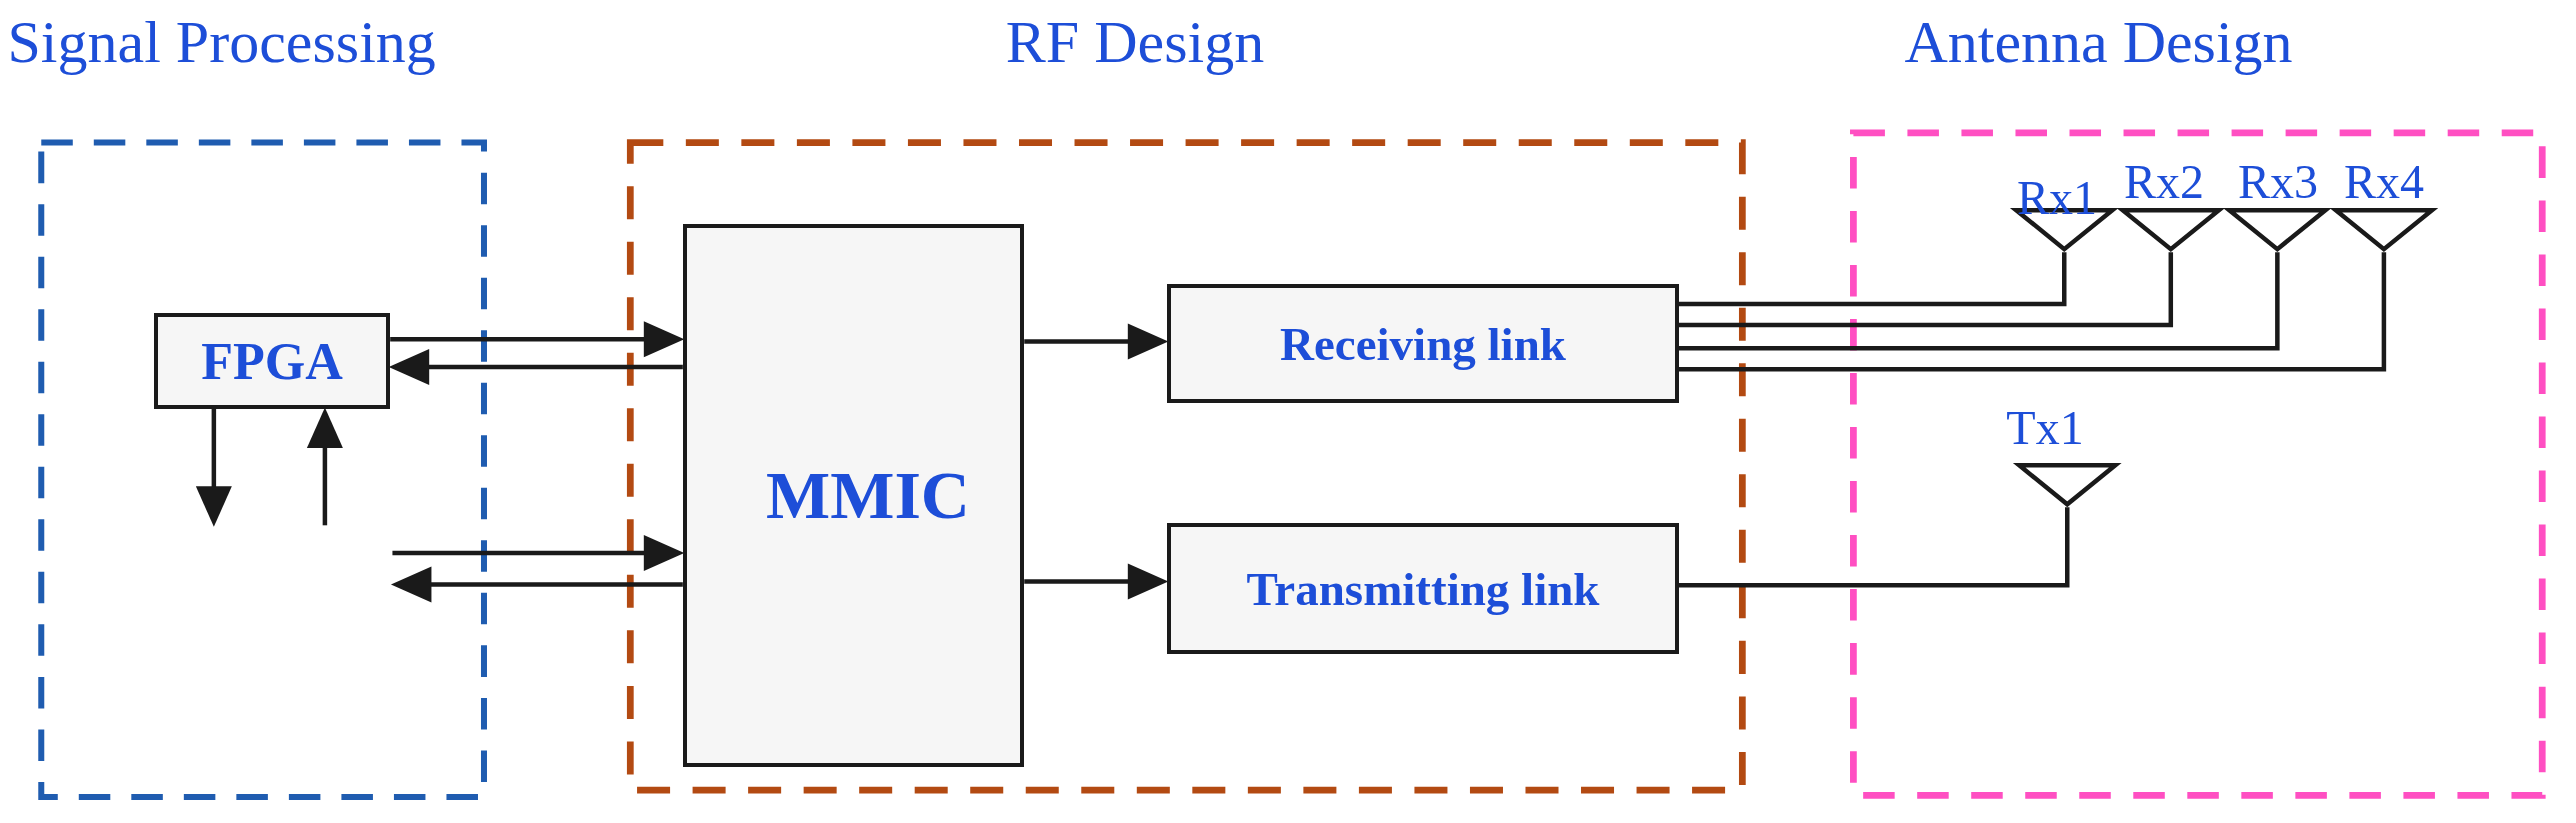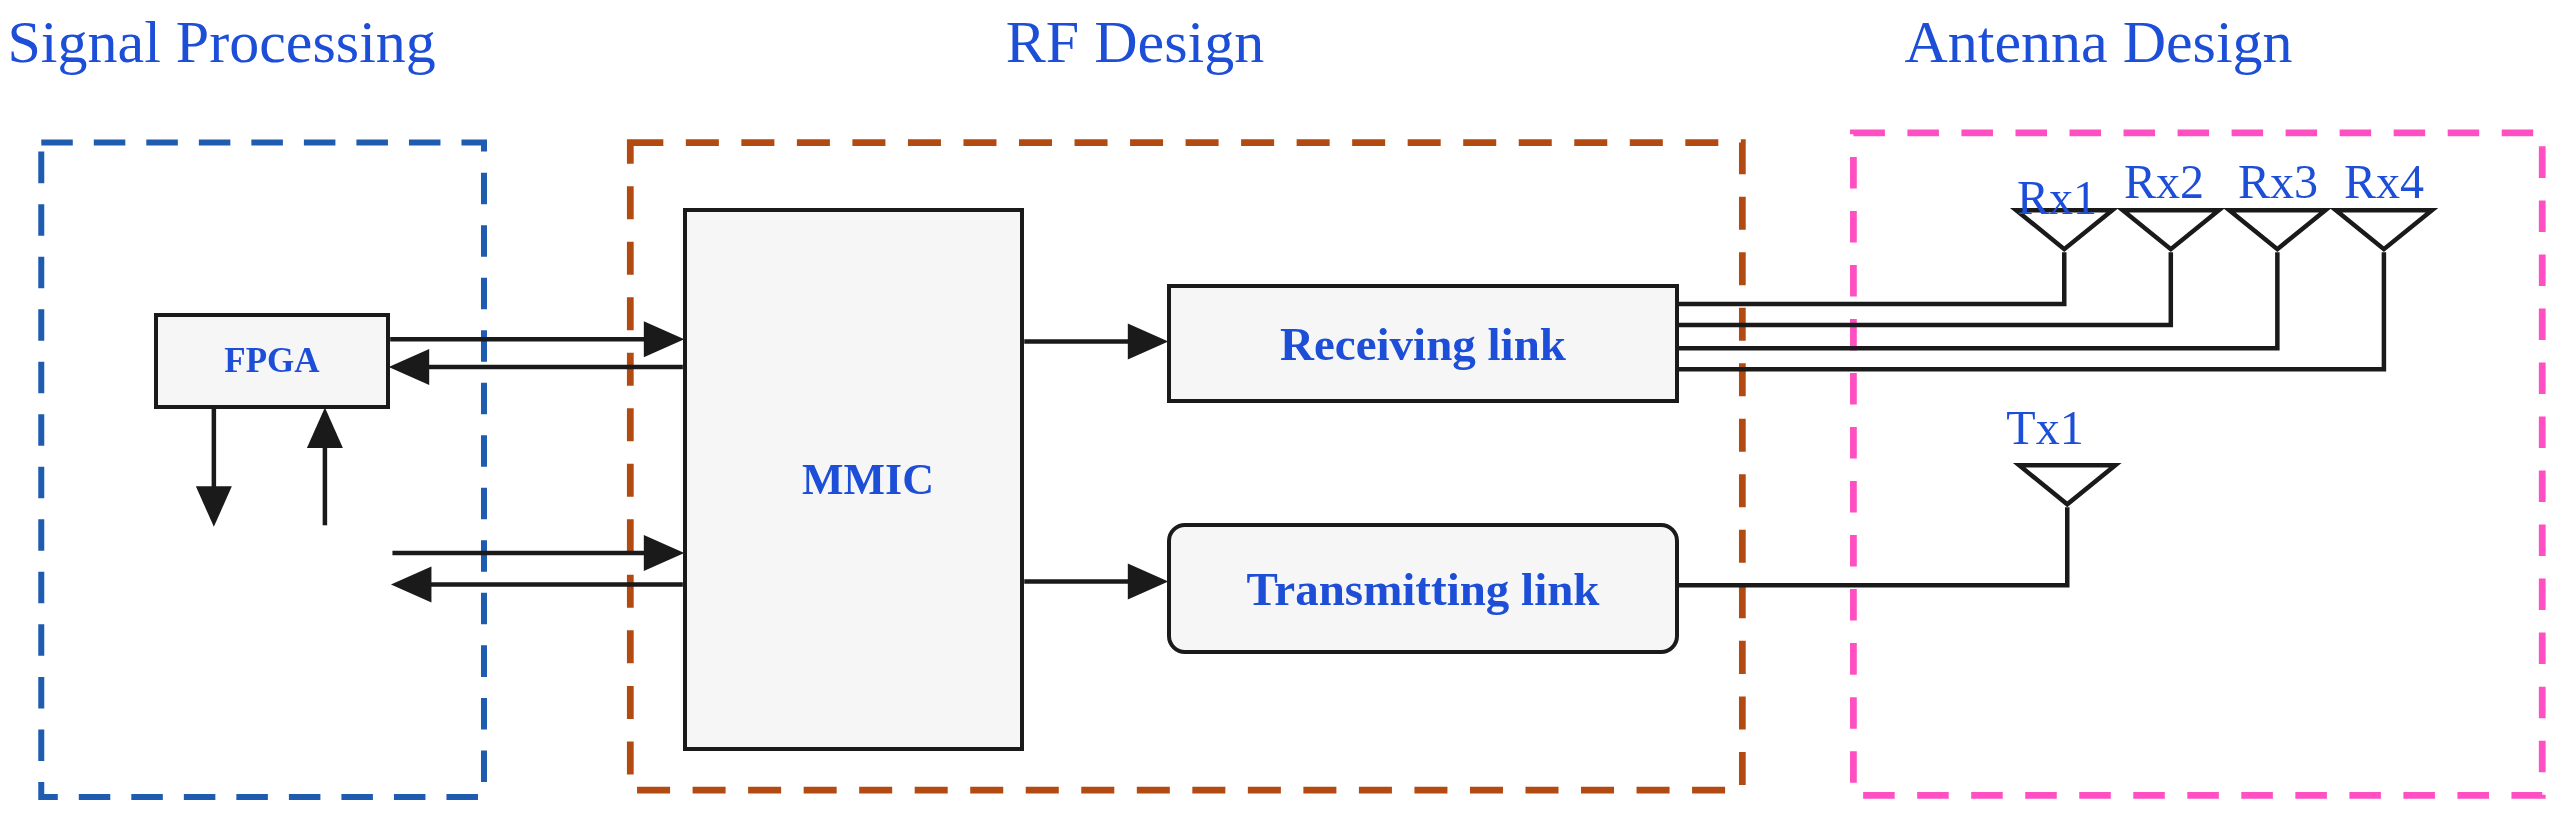--- a/index.html
+++ b/index.html
@@ -30,25 +30,25 @@
     position: absolute;
     box-sizing: border-box;
     background: #f6f6f6;
     border: 4.5px solid #1a1a1a;
     display: flex;
     align-items: center;
     justify-content: center;
     font-weight: bold;
     white-space: nowrap;
   }
-  .block-fpga        { left: 154px;  top: 313px; width: 236px; height: 96px; font-size: 35px; }
+  .block-fpga        { left: 154px;  top: 313px; width: 236px; height: 96px; font-size: 52px; }
   .block-stm32       { left: 154px;  top: 525px; width: 239px; height: 99px; font-size: 48px; }
-  .block-mmic        { left: 683px;  top: 208px; width: 341px; height: 543px; font-size: 44px; padding-left: 29px; }
+  .block-mmic        { left: 683px;  top: 224px; width: 341px; height: 543px; font-size: 68px; padding-left: 29px; }
   .block-receiving   { left: 1167px; top: 284px; width: 512px; height: 119px; font-size: 47px; }
-  .block-transmitting{ left: 1167px; top: 523px; width: 512px; height: 131px; font-size: 47px; border-radius: 18px; }
+  .block-transmitting{ left: 1167px; top: 523px; width: 512px; height: 131px; font-size: 47px; }
   .ant-label {
     position: absolute;
     width: 128px;
     text-align: center;
     font-size: 48px;
     line-height: 51px;
     white-space: nowrap;
   }
   .lbl-rx1 { left: 1993px; top: 156px; margin-top: 16px; }
   .lbl-rx2 { left: 2100px; top: 156px; }

